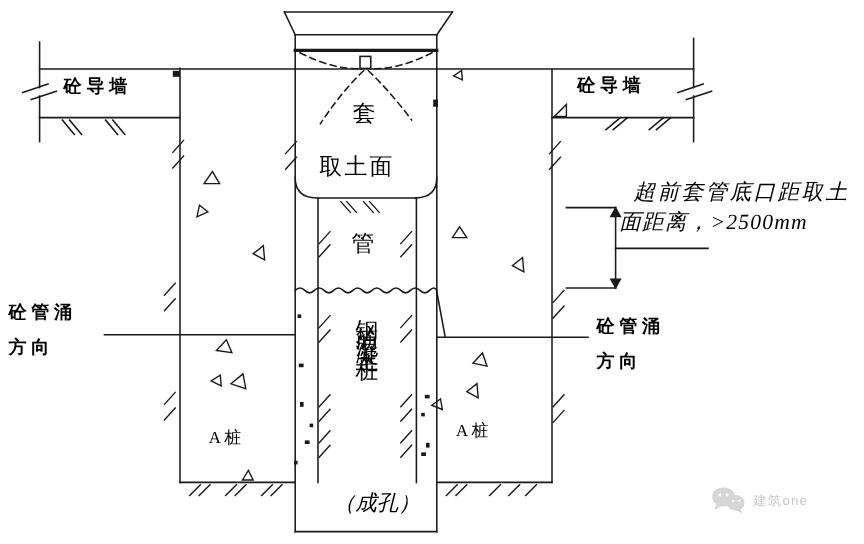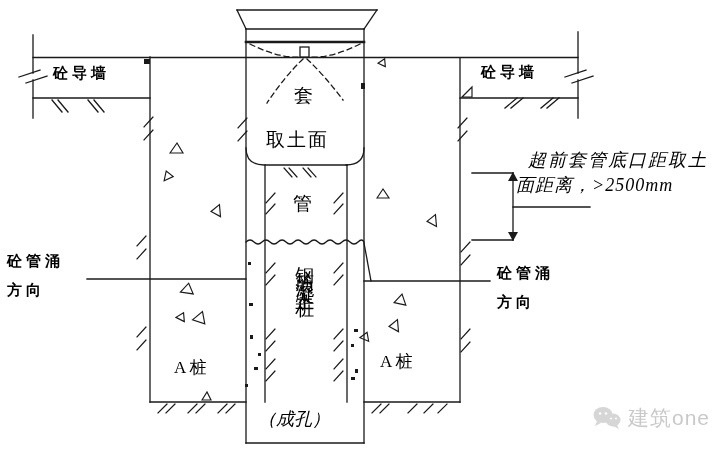--- a/index.html
+++ b/index.html
@@ -6,29 +6,29 @@
   body{
     width:720px;height:453px;position:relative;background:#ffffff;
     font-family:"Liberation Serif","DejaVu Serif",serif;
     color:#000;overflow:hidden;
   }
   #diagram-svg{position:absolute;left:0;top:0;z-index:1;}
   .lbl{position:absolute;z-index:2;white-space:nowrap;line-height:1.15;}
   .lbl-19{font-size:15px;letter-spacing:4px;font-weight:bold;}
   .lbl-19t{font-size:19px;letter-spacing:2px;}
   .lbl-18{font-size:18px;letter-spacing:2px;font-style:italic;}
-  .lbl-17{font-size:17px;}
+  .lbl-17{font-size:14px;}
   .vert{
     writing-mode:vertical-lr;text-orientation:upright;
     font-size:19px;letter-spacing:6px;
   }
-  .center{text-align:left;}
+  .center{text-align:right;}
   .watermark{
     position:absolute;z-index:2;display:flex;align-items:center;gap:6px;
-    color:#c9c9c9;font-size:21px;letter-spacing:1px;
+    color:#c9c9c9;font-size:11px;letter-spacing:1px;
     font-family:"Liberation Sans","DejaVu Sans",sans-serif;
     text-shadow:0 1px 0 #ffffff;
   }
 </style>
 </head>
 <body>
 
 <svg id="diagram-svg" width="720" height="453" viewBox="0 0 720 453" fill="none" stroke="#1a1a1a" stroke-width="1.3" stroke-linecap="square">
 
   <g>

